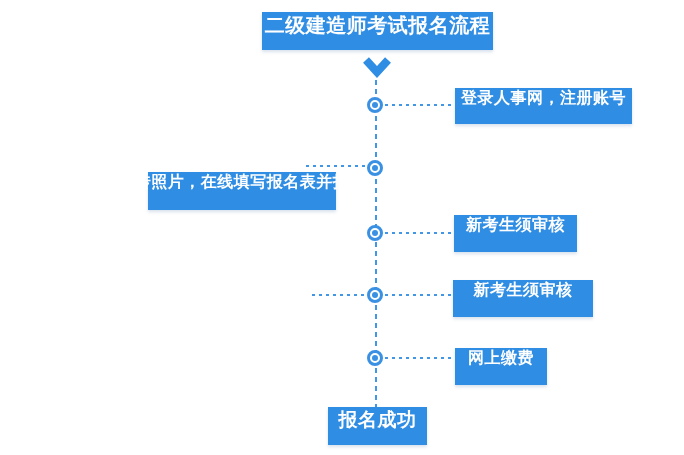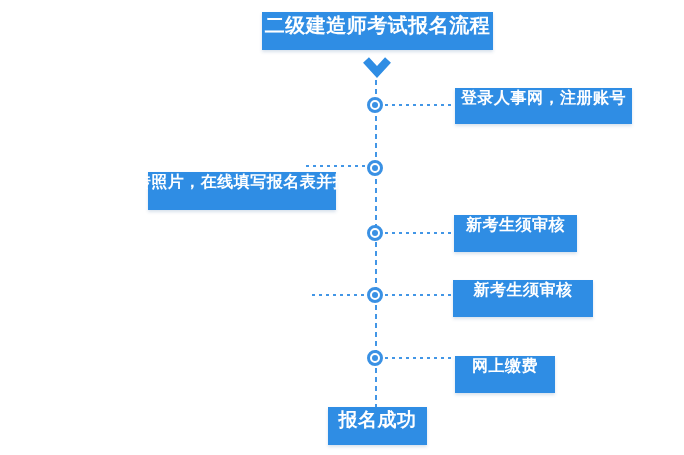--- a/index.html
+++ b/index.html
@@ -29,21 +29,21 @@
   }
   .box.title {
     left: 262px; top: 12px; width: 231px; height: 38px;
     font-size: 20px;
   }
   .box.r1 { left: 455px; top: 88px;  width: 177px; height: 36px; }
   .box.l2 { left: 148px; top: 172px; width: 188px; height: 38px; }
   .box.r3 { left: 454px; top: 215px; width: 123px; height: 37px; }
   .box.l4 { left: 189px; top: 280px; width: 123px; height: 37px; }
   .box.r4 { left: 453px; top: 280px; width: 140px; height: 37px; }
-  .box.r5 { left: 455px; top: 356px; width: 100px;  height: 37px; }
+  .box.r5 { left: 455px; top: 348px; width: 92px;  height: 37px; }
   .box.end {
     left: 328px; top: 407px; width: 99px; height: 38px;
     font-size: 19px;
   }
   .chevron {
     position: absolute;
     left: 361px; top: 56px;
     width: 32px; height: 24px;
   }
   .vline {

